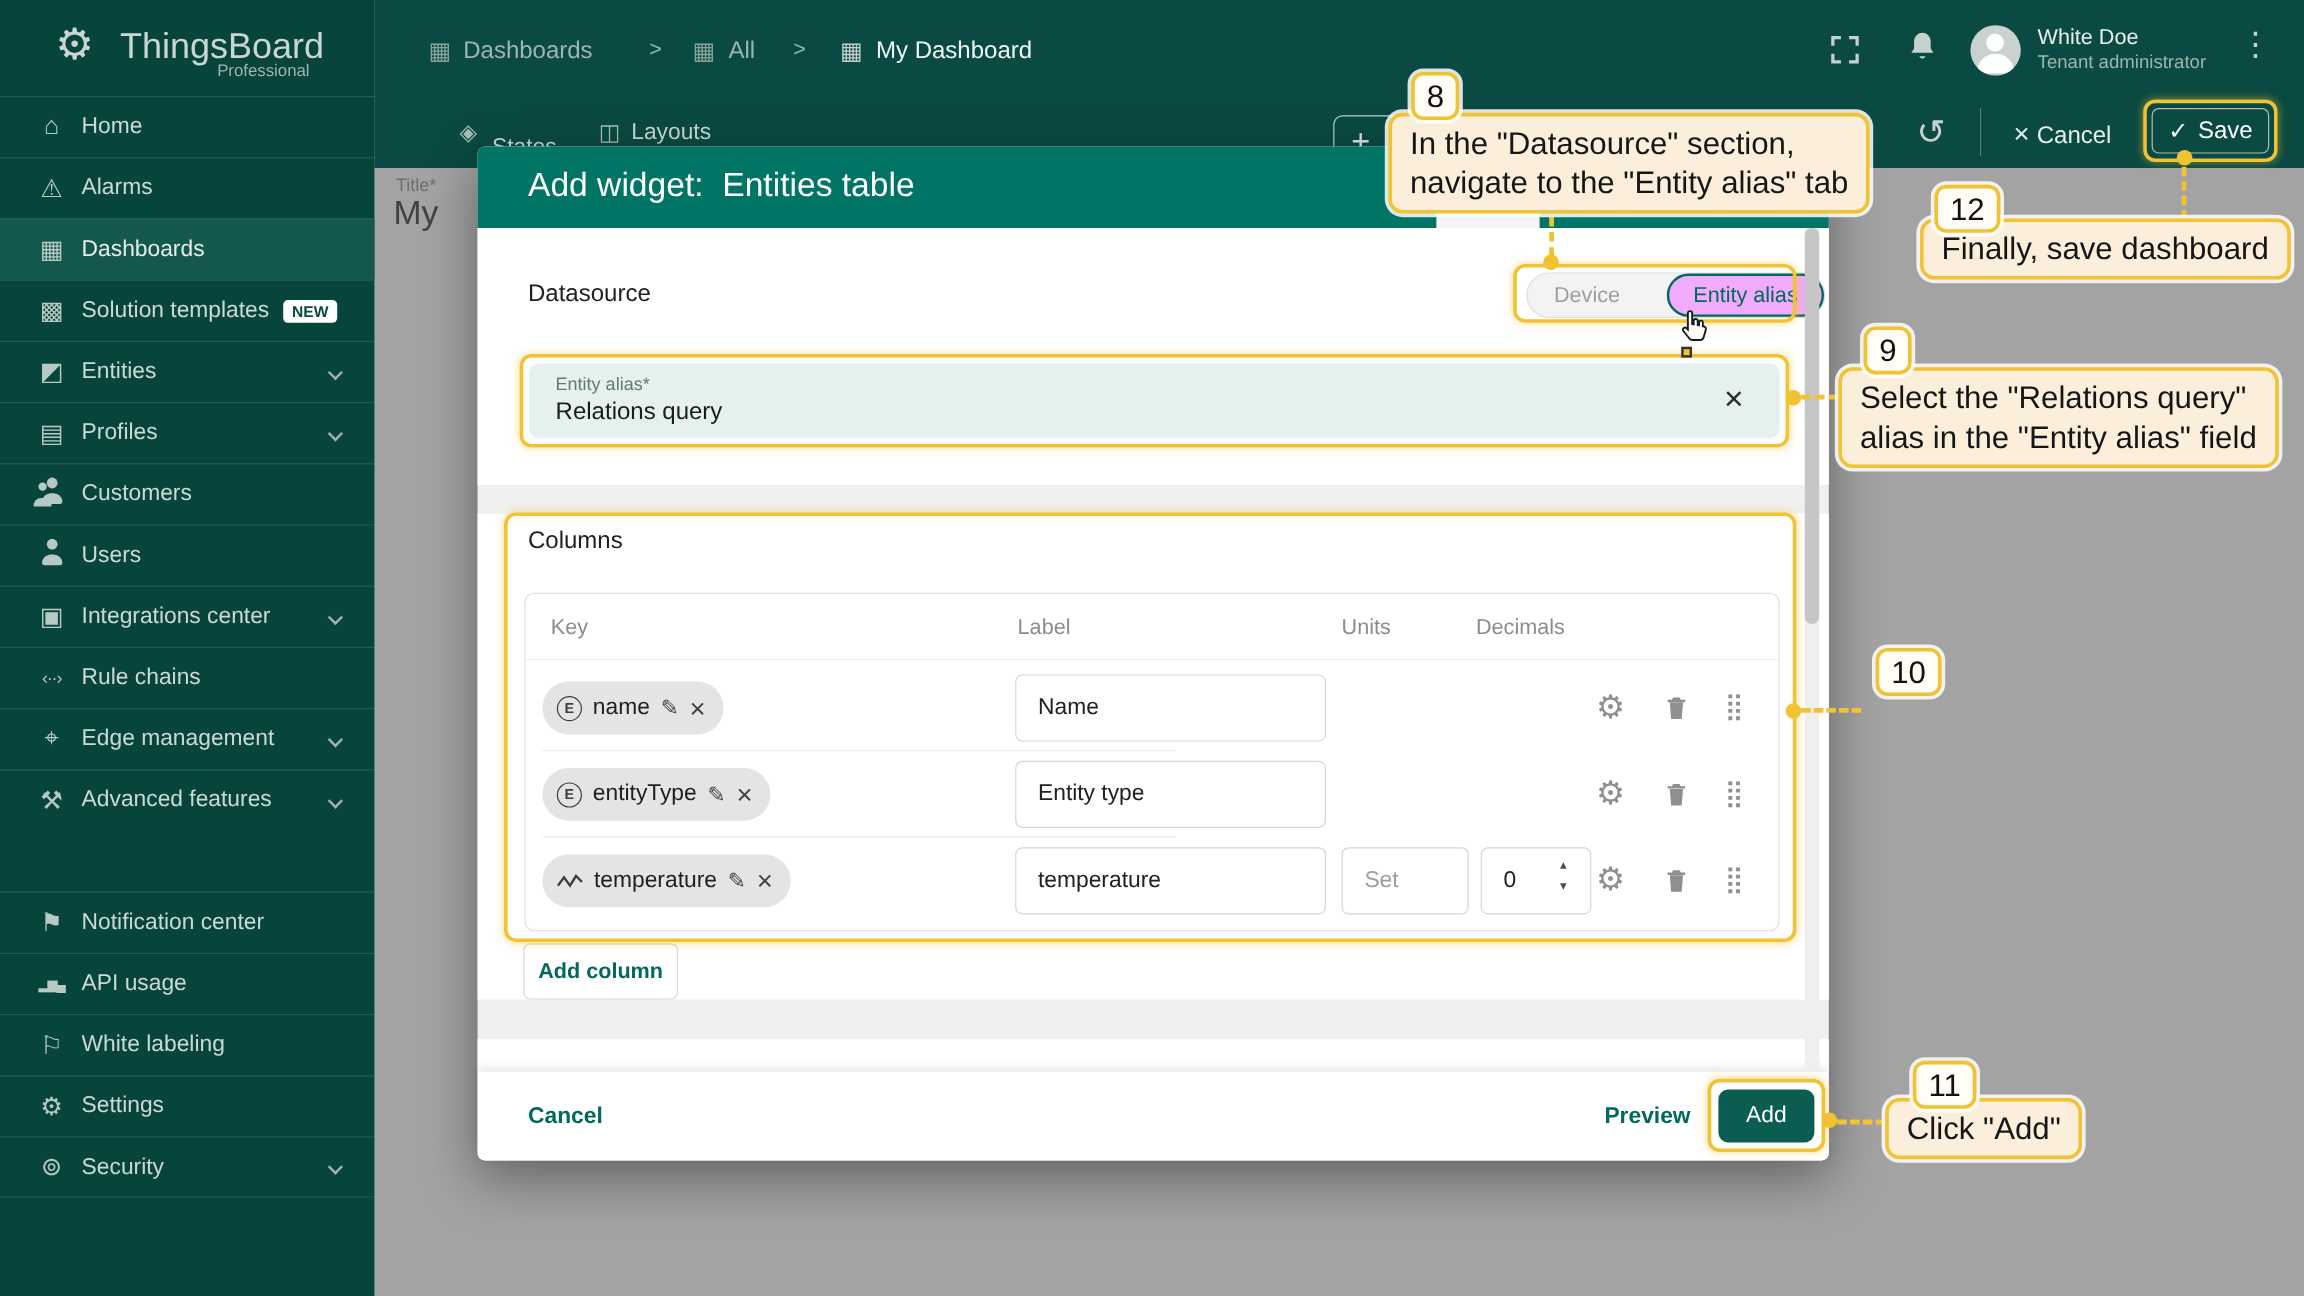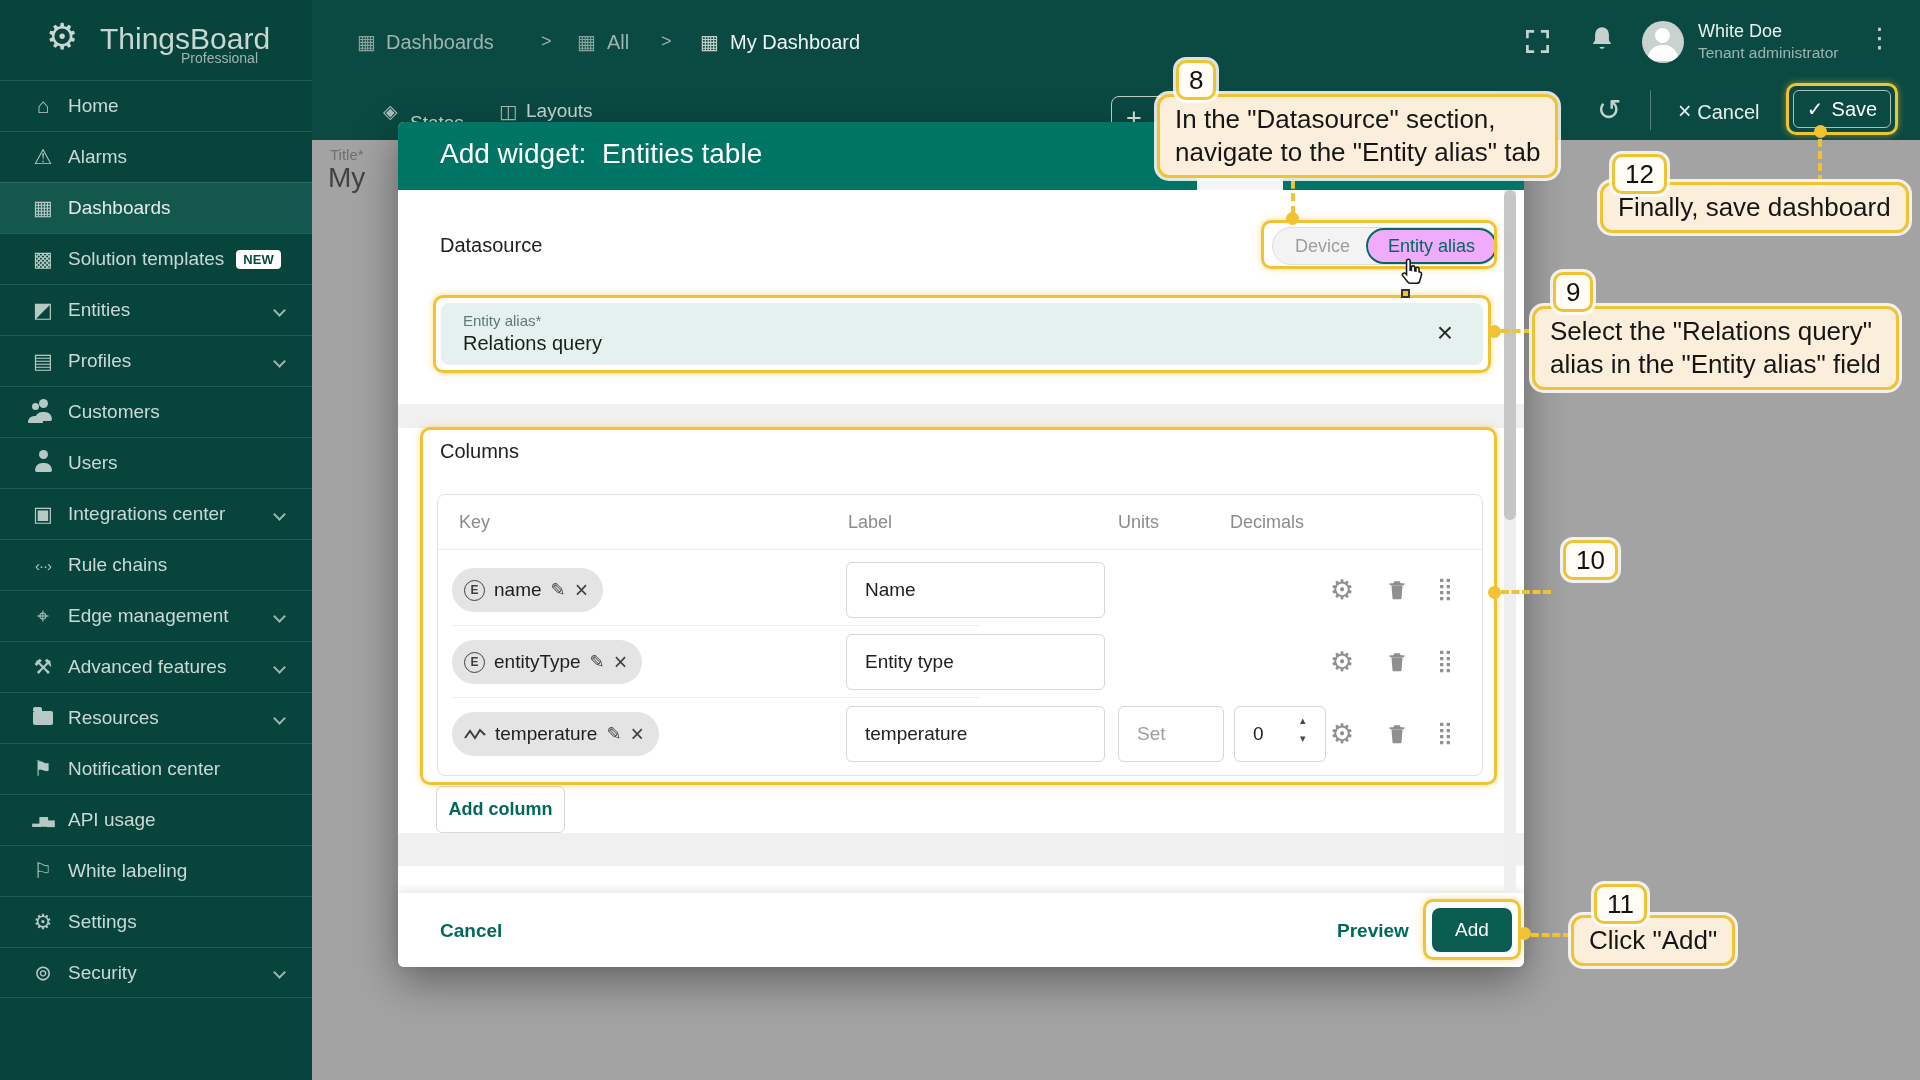--- a/index.html
+++ b/index.html
@@ -163,25 +163,20 @@
     <div class="abs side-item" style="top:590px;">
         <span class="ico">⌖</span>
         <span class="lbl">Edge management</span>
         <span class="chev"></span>
       </div>
     <div class="abs side-item" style="top:641px;">
         <span class="ico">⚒</span>
         <span class="lbl">Advanced features</span>
         <span class="chev"></span>
       </div>
-    <div class="abs side-item" style="top:692px;">
-        <span class="ico"><span class="fldr"></span></span>
-        <span class="lbl">Resources</span>
-        <span class="chev"></span>
-      </div>
     <div class="abs side-item" style="top:743px;">
         <span class="ico">⚑</span>
         <span class="lbl">Notification center</span>
       </div>
     <div class="abs side-item" style="top:794px;">
         <span class="ico" style="font-size:11px;letter-spacing:-1px;">▂▆▄</span>
         <span class="lbl">API usage</span>
       </div>
     <div class="abs side-item" style="top:845px;">
         <span class="ico">⚐</span>
@@ -208,21 +203,21 @@
 
   <div class="abs dlg-card" style="left:398px;top:190px;width:1126px;height:214px;"></div>
   <div class="abs dlg-card" style="left:398px;top:428px;width:1126px;height:405px;"></div>
   <div class="abs dlg-card" style="left:398px;top:866px;width:1126px;height:27px;"></div>
   <div class="abs dlg-card" style="left:398px;top:893px;width:1126px;height:74px;border-radius:0 0 6px 6px;box-shadow:0 -3px 8px rgba(0,0,0,.10);"></div>
 
   <div class="abs" style="left:1504px;top:190px;width:12px;height:703px;background:#EFEFEF;z-index:12;"></div>
   <div class="abs" style="left:1504px;top:190px;width:12px;height:330px;background:#C6C6C6;border-radius:6px;z-index:13;"></div>
 
   <div class="abs sec-label nw" style="left:440px;top:234px;z-index:12;">Datasource</div>
-  <div class="abs" style="left:1272px;top:227px;height:38px;background:#F3F3F3;border:1px solid #DEDEDE;border-radius:19px;display:flex;align-items:center;z-index:12;">
+  <div class="abs" style="left:1272px;top:227px;height:38px;background:#F3F3F3;border:1px solid #DEDEDE;border-radius:19px;display:flex;align-items:center;z-index:12;gap:23px;">
     <span style="padding:0 16px 0 22px;color:#9E9E9E;font-size:18px;">Device</span>
     <span style="height:36px;line-height:32px;border:2px solid #00695C;border-radius:18px;background:#f0abfc;color:#00695C;font-size:18px;font-weight:500;padding:0 20px;">Entity alias</span>
   </div>
   <div class="abs hl" style="left:1261px;top:220px;width:236px;height:49px;"></div>
 
   <svg class="abs" style="left:1398px;top:256px;z-index:40;" width="27" height="33" viewBox="0 0 24 28">
       <path d="M9.2 2.2c.9 0 1.6.7 1.6 1.6v8l1.1.2V9.6c0-.8.7-1.5 1.5-1.5s1.5.7 1.5 1.5v2.9l1 .2v-2c0-.8.6-1.4 1.4-1.4s1.4.6 1.4 1.4v2.7l.9.2c.8.2 1.4.9 1.4 1.8 0 .2 0 .4-.1.6l-1.6 5.6c-.3 1.2-1.4 2-2.6 2h-5.8c-.9 0-1.7-.4-2.2-1.1L4.3 17c-.5-.7-.4-1.7.3-2.2.6-.5 1.5-.4 2.1.1l.9.9V3.8c0-.9.7-1.6 1.6-1.6z" fill="#ffffff" stroke="#1a1a1a" stroke-width="1.4"></path>
     </svg>
   <div class="abs" style="left:1401px;top:289px;width:9px;height:9px;background:#F1C232;border:2px solid #333;z-index:39;"></div>
 

